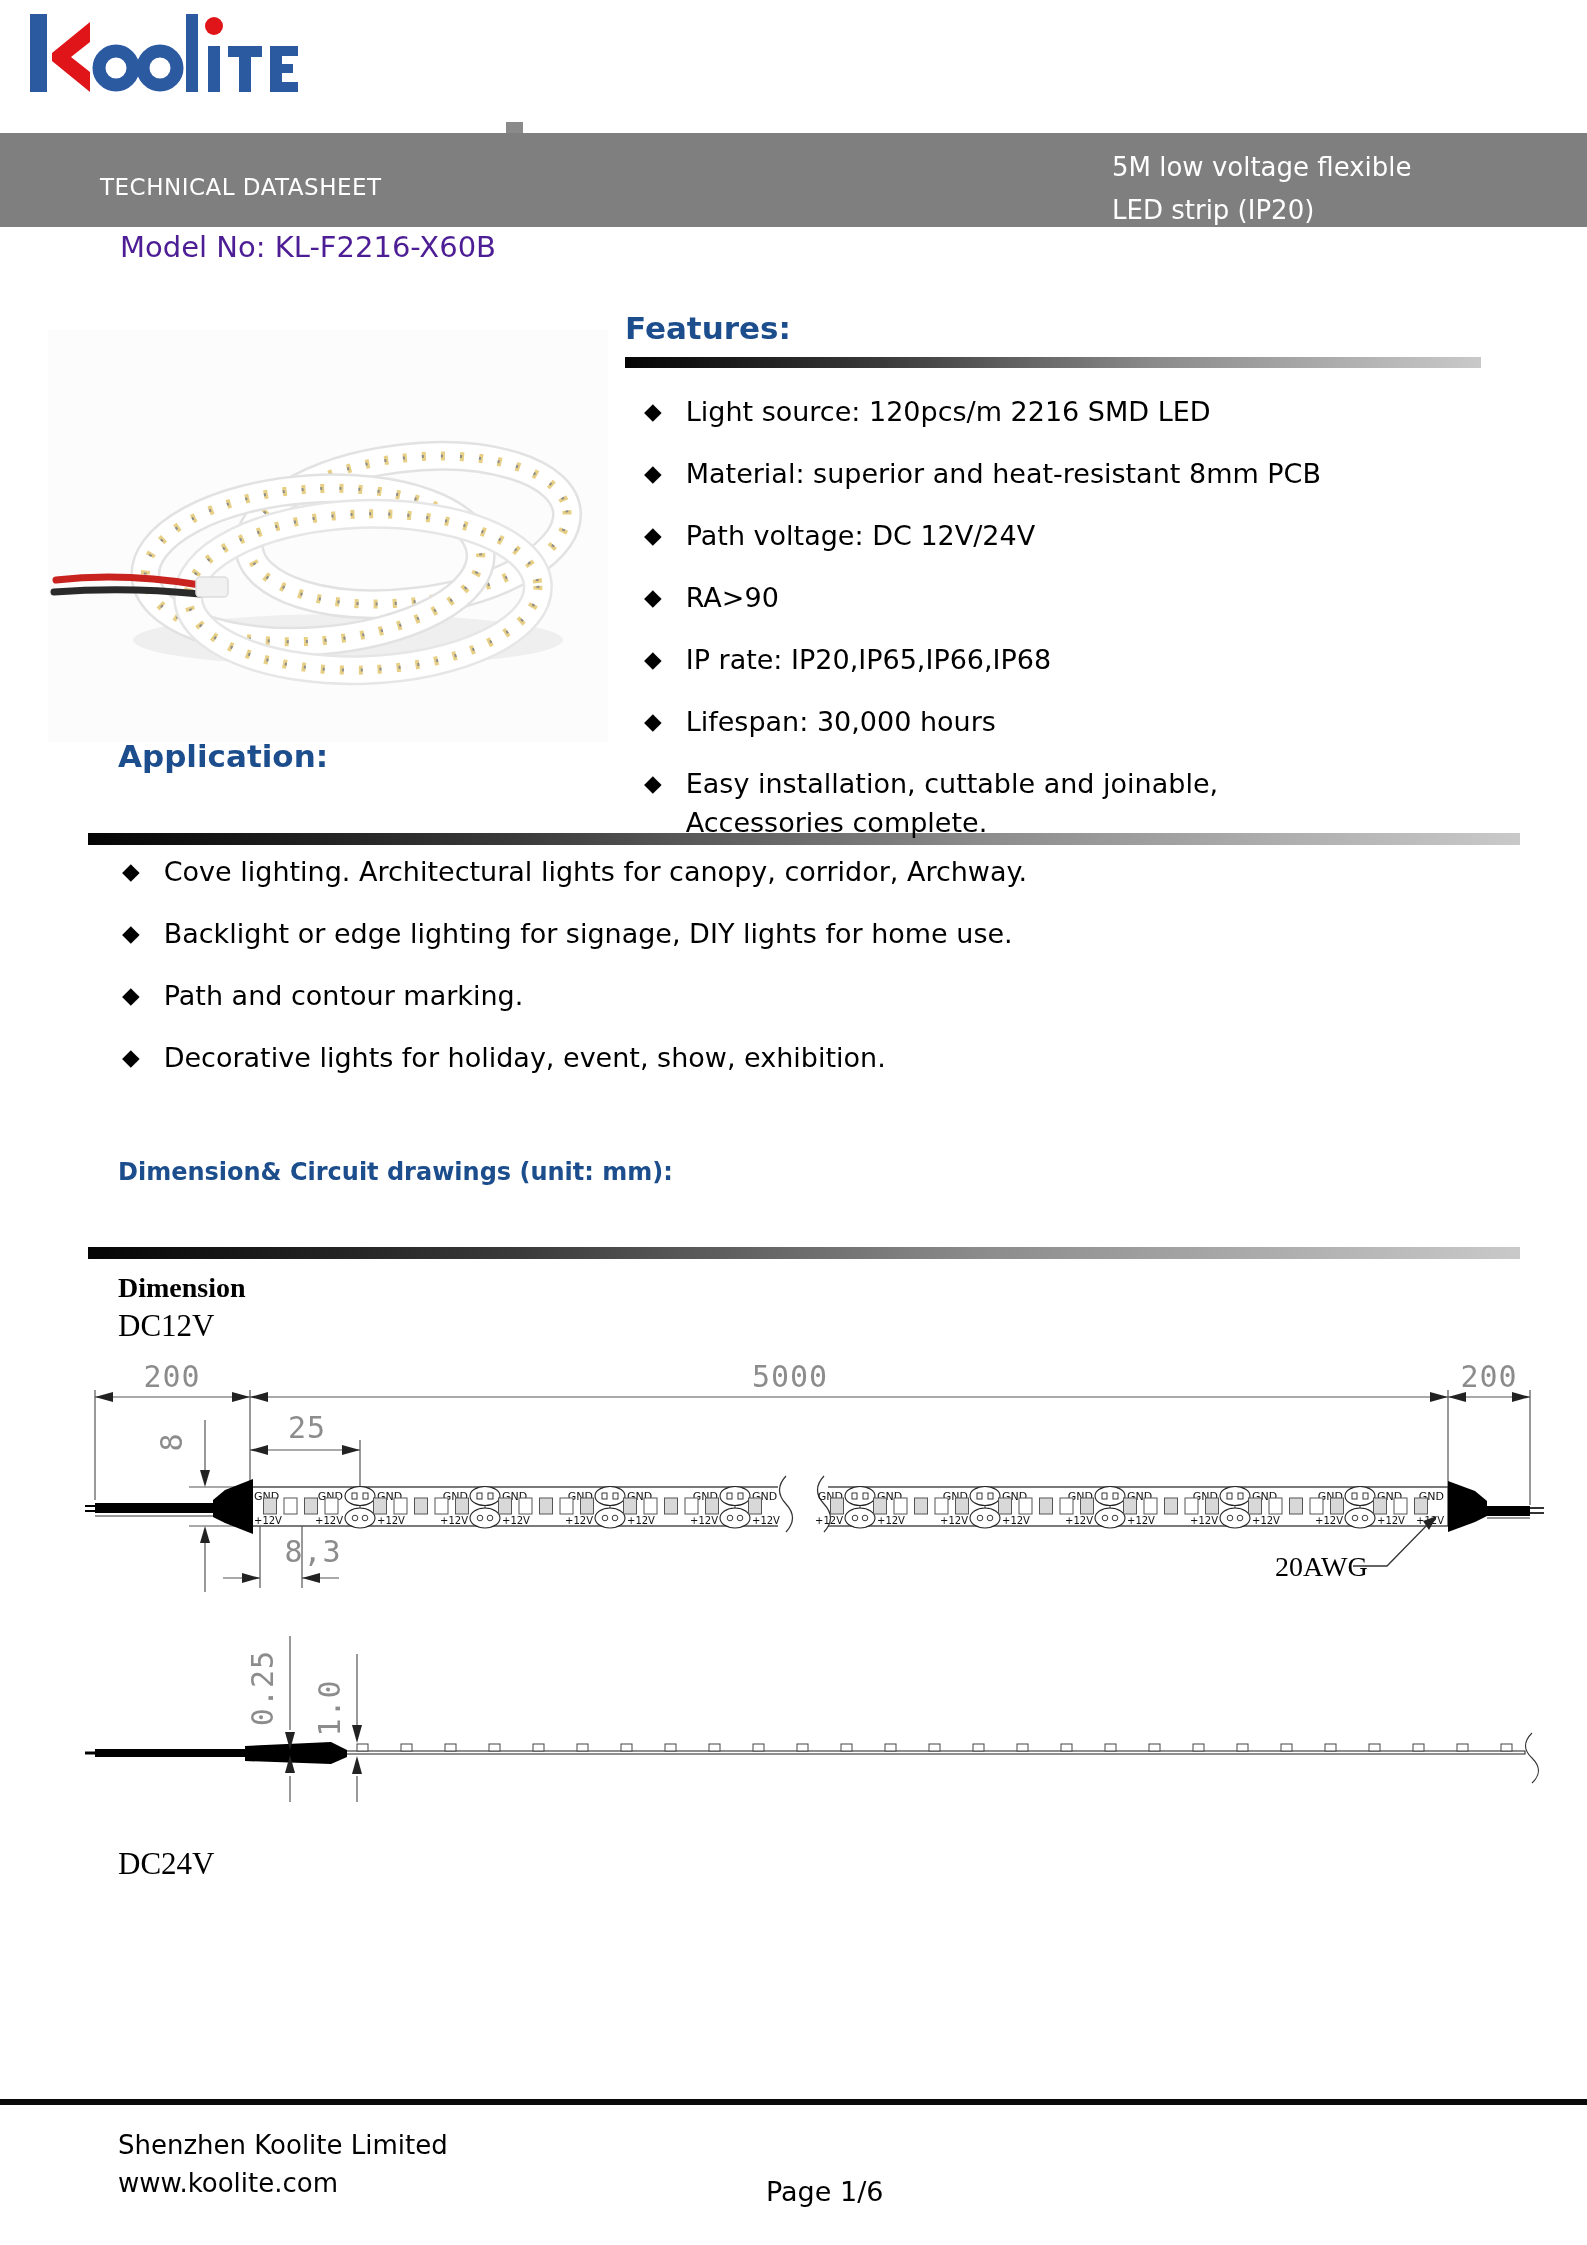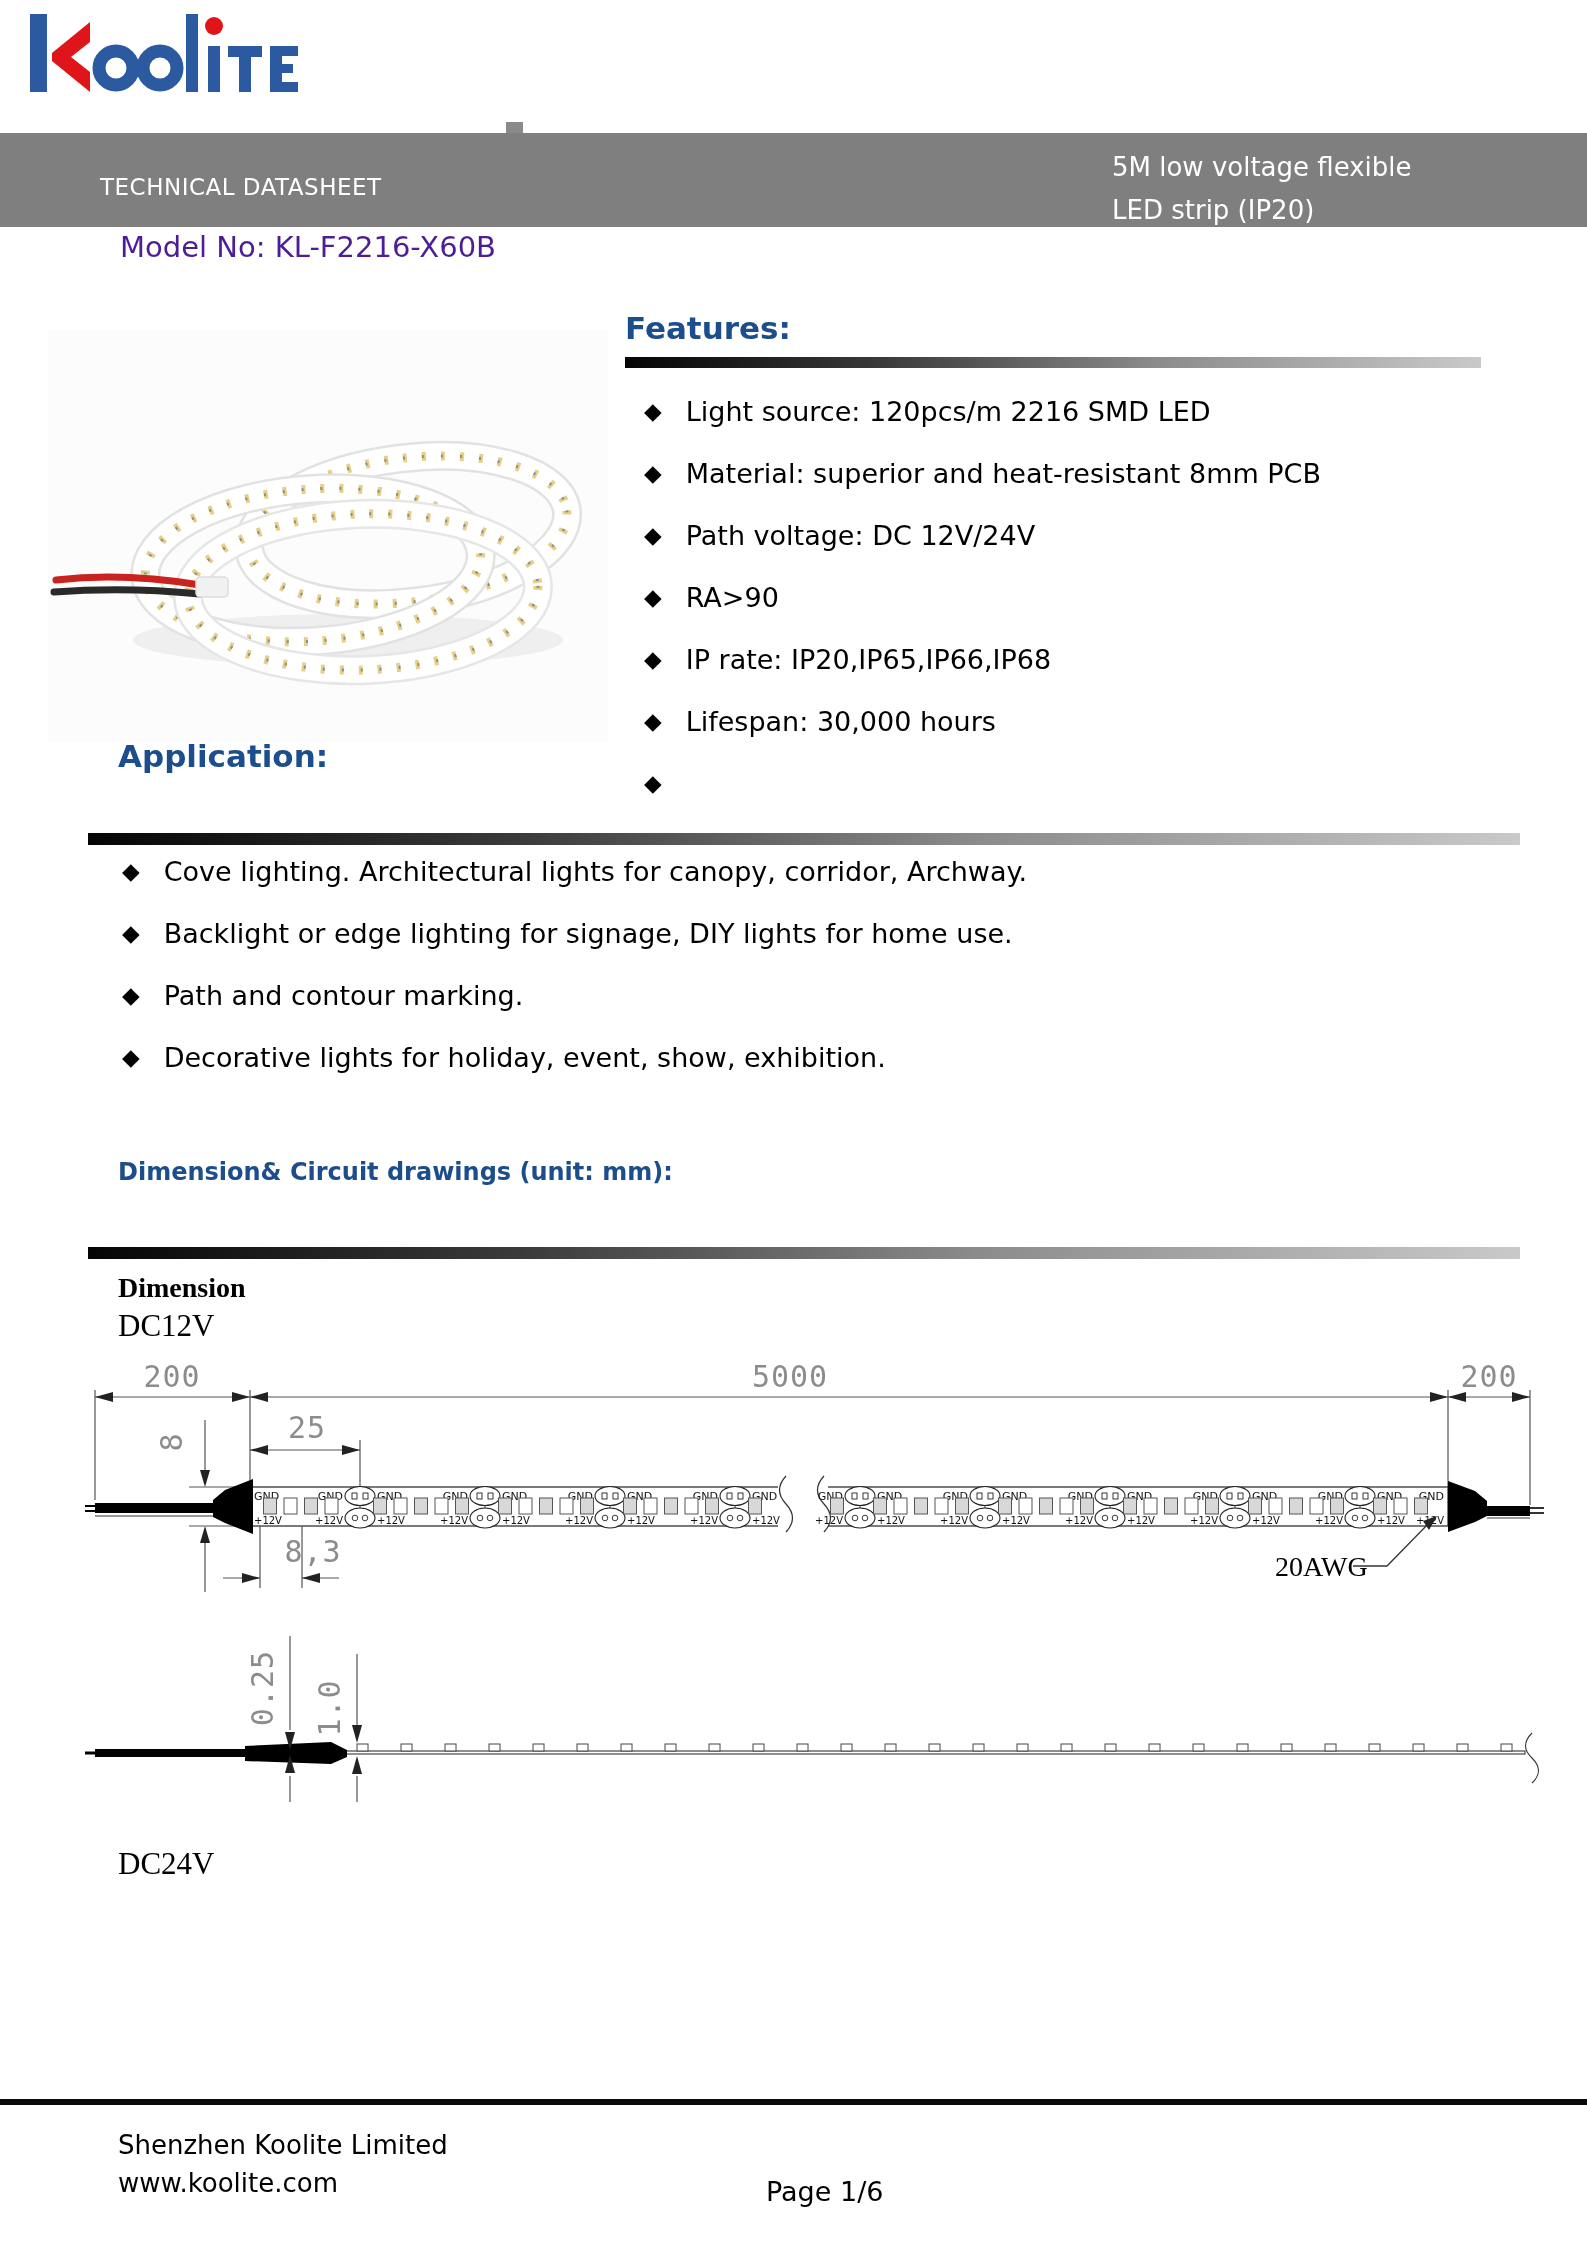--- a/index.html
+++ b/index.html
@@ -134,20 +134,22 @@
     <li>
         <span class="bullet">◆</span>
         <span class="btext">IP rate: IP20,IP65,IP66,IP68</span>
       </li>
     <li>
         <span class="bullet">◆</span>
         <span class="btext">Lifespan: 30,000 hours</span>
       </li>
     <li>
         <span class="bullet">◆</span>
+        <span class="btext">Easy installation, cuttable and joinable,
+Accessories complete.</span>
       </li>
   </ul>
 
   <div class="abs h-blue app-title">Application:</div>
   <div class="abs gradbar app-bar"></div>
   <ul class="abs blist app-list">
     <li>
         <span class="bullet">◆</span>
         <span class="btext">Cove lighting. Architectural lights for canopy, corridor, Archway.</span>
       </li>

